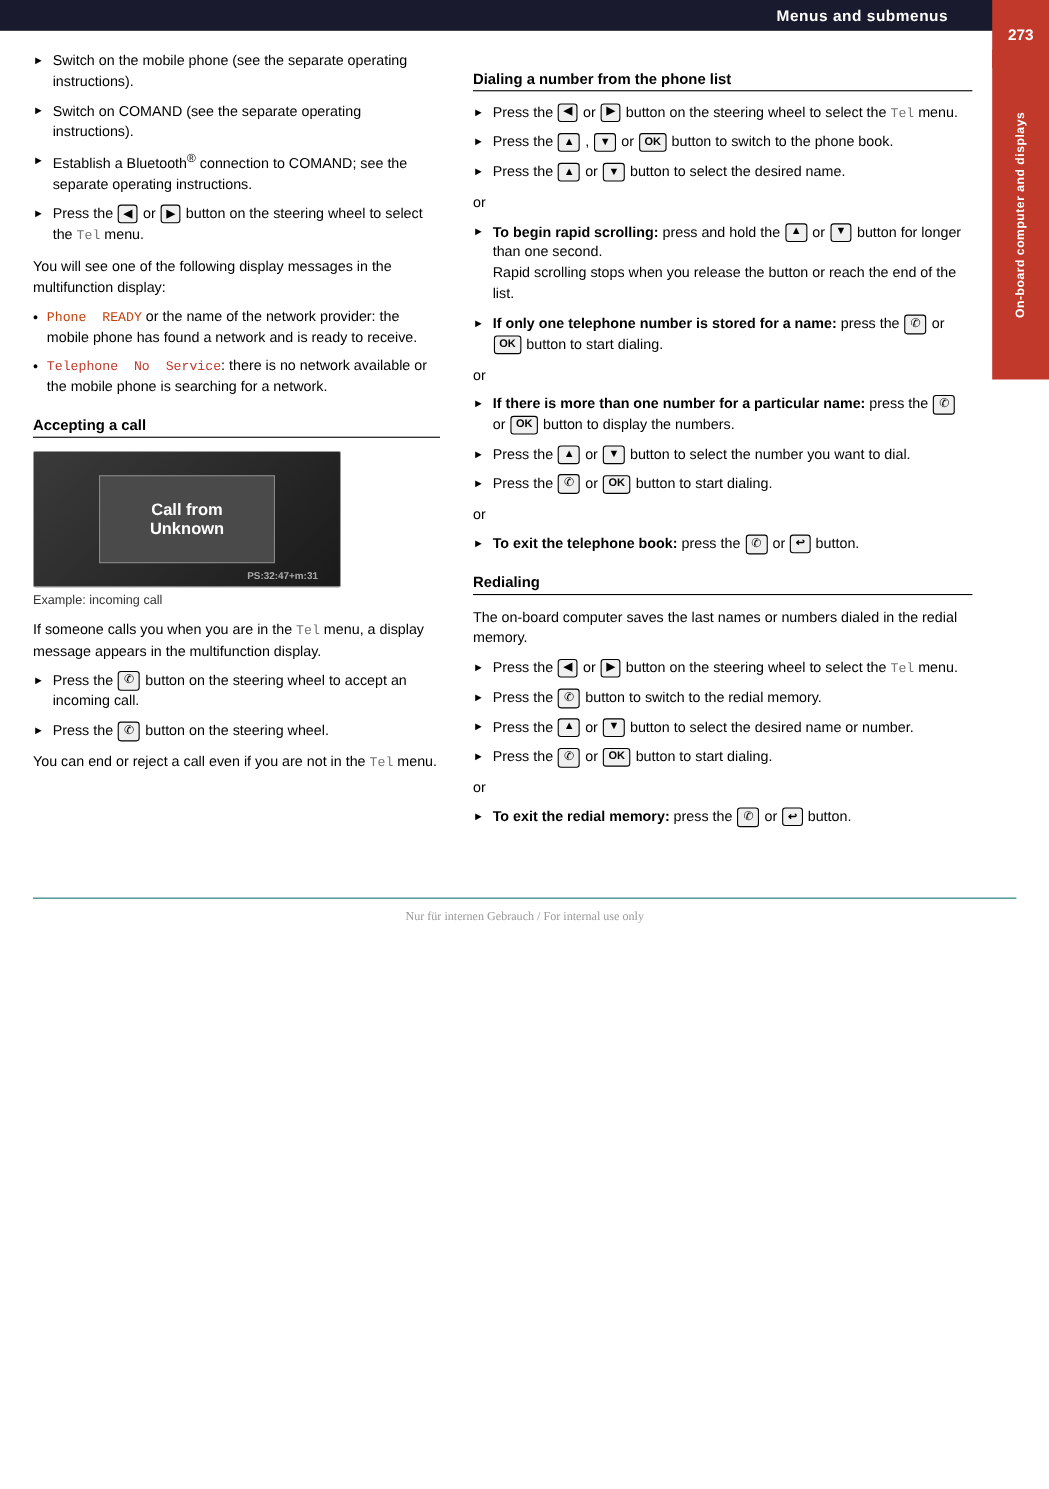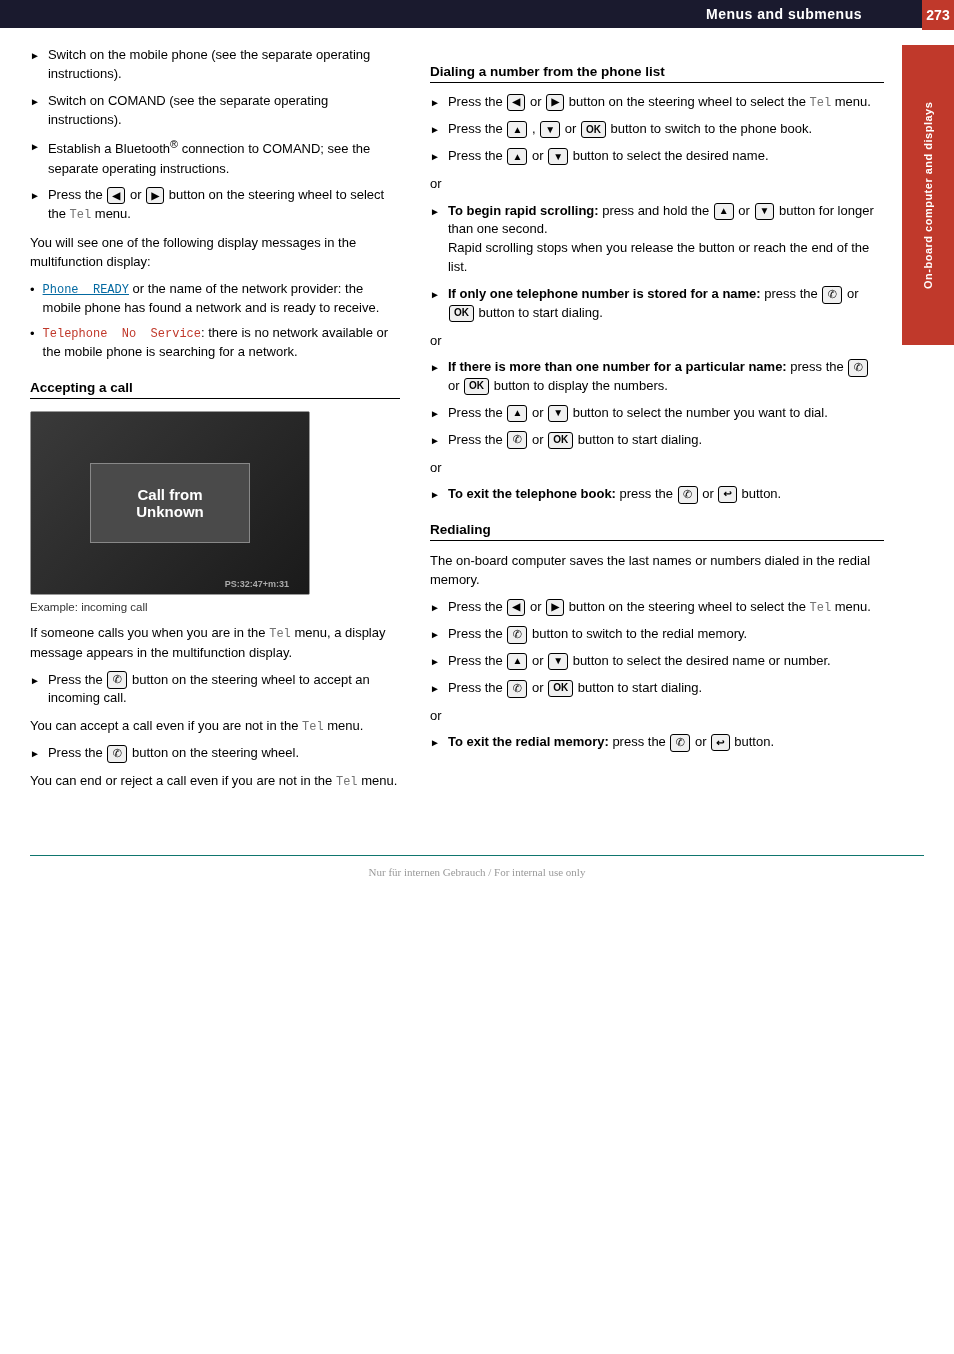--- a/index.html
+++ b/index.html
@@ -44,27 +44,27 @@
       display: flex;
       align-items: center;
       justify-content: center;
     }
 
     
     .page-number {
       position: absolute;
       right: 0;
       top: 0;
-      width: 32px;
+      width: 52px;
       background: #c0392b;
       color: #fff;
       font-size: 14px;
       font-weight: bold;
       text-align: center;
-      padding: 7px 0;
+      padding: 23px 0;
     }
 
     
     .main-content {
       padding: 18px 70px 40px 30px;
       display: flex;
       gap: 30px;
     }
 
     .left-column {
@@ -104,24 +104,23 @@
       margin-top: 18px;
     }
 
     
     .tel-highlight {
       color: #737373;
       font-family: 'Courier New', monospace;
       font-size: 12px;
     }
     .phone-ready {
-      color: #0369a1;
+      color: #c2410c;
       font-family: 'Courier New', monospace;
       font-size: 12px;
-      text-decoration: underline;
     }
     .no-service {
       color: #c0392b;
       font-family: Liberation Mono, monospace;
       font-size: 12px;
     }
 
     
     .btn-icon {
       display: inline-flex;
@@ -150,21 +149,21 @@
       height: 18px;
       vertical-align: middle;
       background: #f0f0f0;
       margin: 0 1px;
     }
 
     
     .example-image {
       background: #2c2c2c;
       width: 280px;
-      height: 184px;
+      height: 124px;
       margin: 12px 0 6px 0;
       border: 1px solid #999;
       display: flex;
       align-items: center;
       justify-content: center;
       color: #fff;
       font-size: 16px;
       font-weight: bold;
       text-align: right;
       border-radius: 2px;
@@ -285,21 +284,20 @@
     </div>
     <p class="example-caption">Example: incoming call</p>
 
     <p class="para">If someone calls you when you are in the <span class="tel-highlight">Tel</span> menu, a display message appears in the multifunction display.</p>
 
     <div class="bullet-item">
       <span class="bullet-arrow">►</span>
       <span class="bullet-content">Press the <span class="btn-phone">✆</span> button on the steering wheel to accept an incoming call.</span>
     </div>
 
-    <p class="para">You can accept a call even if you are not in the <span class="tel-highlight">Tel</span> menu.</p>
 
 
     <div class="bullet-item">
       <span class="bullet-arrow">►</span>
       <span class="bullet-content">Press the <span class="btn-phone">✆</span> button on the steering wheel.</span>
     </div>
 
     <p class="para">You can end or reject a call even if you are not in the <span class="tel-highlight">Tel</span> menu.</p>
 
   </div>

